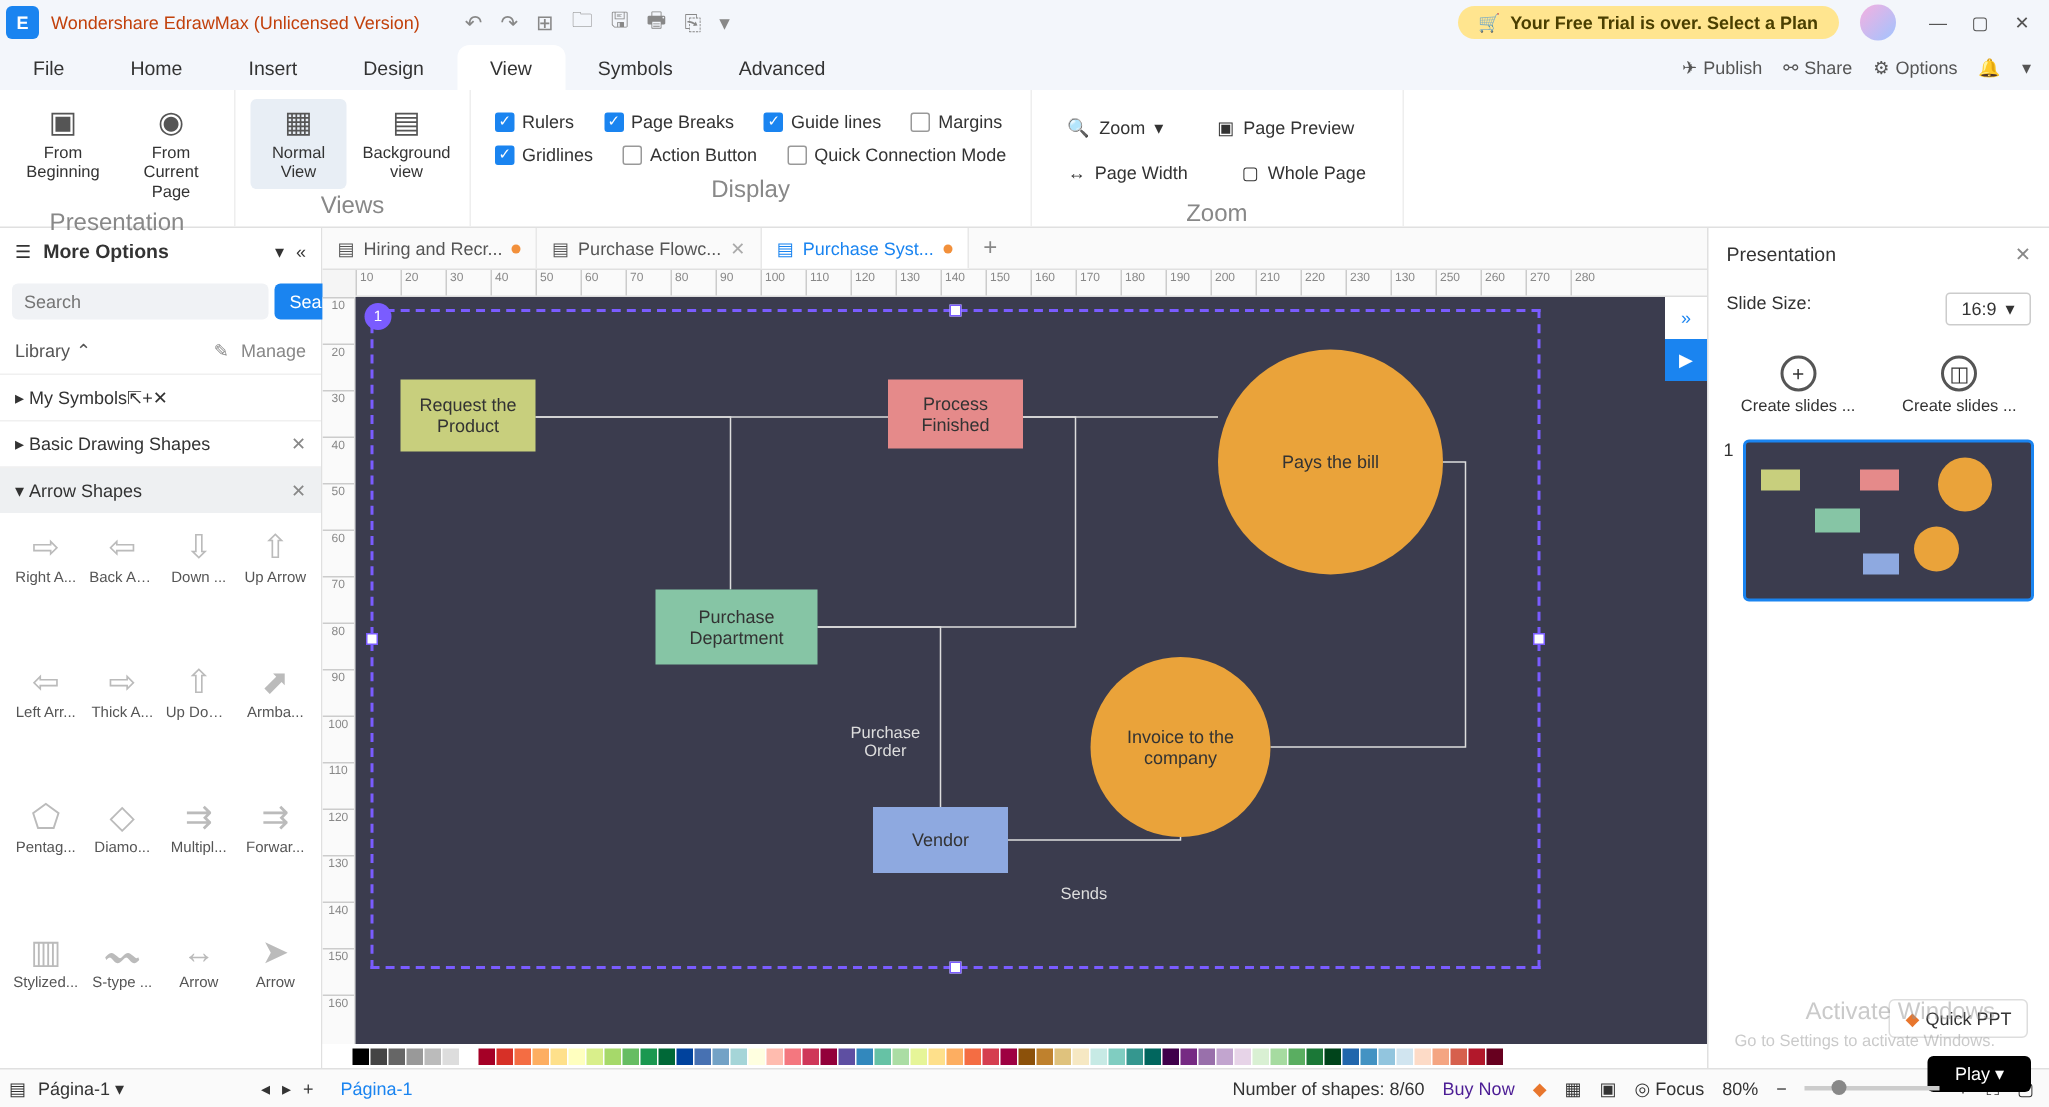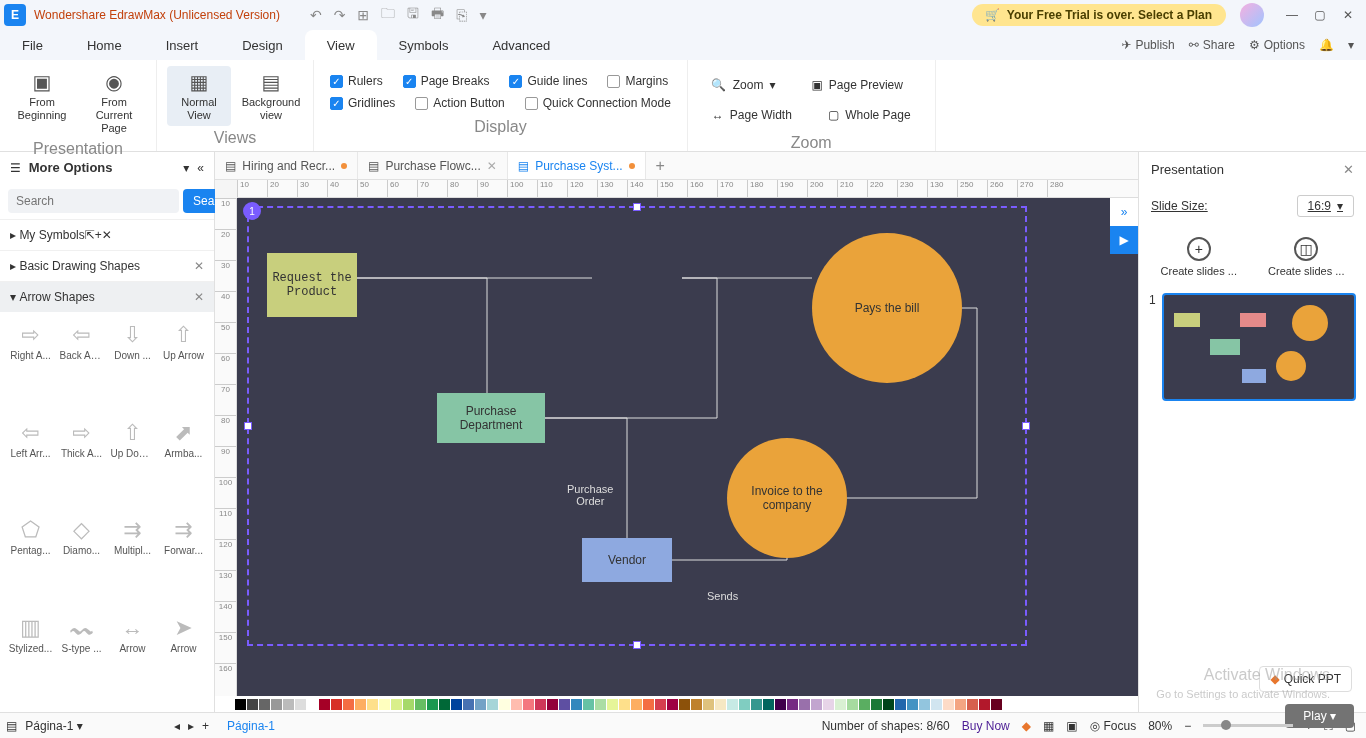--- a/index.html
+++ b/index.html
@@ -71,45 +71,45 @@
 .ruler-h { height: 18px; background: #fafafa; border-bottom: 1px solid #ddd; margin-left: 22px; display: flex; font-size: 8px; color: #888; }
 .ruler-h span { width: 30px; text-align: left; padding-left: 2px; border-left: 1px solid #ccc; }
 .canvas-body { flex: 1; display: flex; overflow: hidden; position: relative; }
 .ruler-v { width: 22px; background: #fafafa; border-right: 1px solid #ddd; display: flex; flex-direction: column; font-size: 8px; color: #888; }
 .ruler-v span { height: 31px; text-align: center; border-top: 1px solid #ccc; }
 .canvas { flex: 1; background: #3b3c4e; position: relative; overflow: auto; }
 .selection-frame { position: absolute; left: 10px; top: 8px; width: 780px; height: 440px; border: 2px dashed #7a5cff; }
 .sel-tag { position: absolute; left: -6px; top: -6px; width: 18px; height: 18px; background: #7a5cff; color: #fff; border-radius: 50%; font-size: 10px; display: flex; align-items: center; justify-content: center; }
 .sel-handle { position: absolute; width: 8px; height: 8px; background: #fff; border: 1px solid #7a5cff; }
 .shape { position: absolute; display: flex; align-items: center; justify-content: center; text-align: center; font-size: 12px; padding: 4px; line-height: 1.2; }
-.s-request { left: 30px; top: 55px; width: 90px; height: 64px; background: #c8cf7d; color: #333; font-family: Liberation Mono, monospace; }
+.s-request { left: 30px; top: 55px; width: 90px; height: 48px; background: #c8cf7d; color: #333; }
 .s-process { left: 355px; top: 55px; width: 90px; height: 46px; background: #e58a8a; color: #333; }
 .s-purchase { left: 200px; top: 195px; width: 108px; height: 50px; background: #86c5a5; color: #333; }
 .s-vendor { left: 345px; top: 340px; width: 90px; height: 44px; background: #8ea9e0; color: #333; }
 .s-pays { left: 575px; top: 35px; width: 150px; height: 150px; background: #eaa33a; border-radius: 50%; color: #333; }
 .s-invoice { left: 490px; top: 240px; width: 120px; height: 120px; background: #eaa33a; border-radius: 50%; color: #333; font-size: 12px; }
 .edge-label { position: absolute; color: #ddd; font-size: 11px; text-align: center; }
 .color-strip { height: 16px; display: flex; padding: 2px 20px; gap: 1px; background: #fff; align-items: center; }
 .color-sw { width: 11px; height: 11px; }
 .canvas-collapse { position: absolute; right: 0; top: 0; width: 28px; height: 28px; background: #fff; display: flex; align-items: center; justify-content: center; color: #1a84f0; cursor: pointer; }
 .pres-icon-box { position: absolute; right: 0; top: 28px; width: 28px; height: 28px; background: #1a84f0; color: #fff; display: flex; align-items: center; justify-content: center; }
 
 
 .panel-right { width: 228px; border-left: 1px solid #e0e0e0; display: flex; flex-direction: column; background: #fff; }
 .panel-head { display: flex; align-items: center; padding: 10px 12px; font-size: 13px; }
 .panel-head .close { margin-left: auto; color: #888; cursor: pointer; }
-.slide-size-row { display: flex; align-items: center; padding: 8px 12px; font-size: 12px; text-decoration: underline; }
+.slide-size-row { display: flex; padding: 8px 12px; font-size: 12px; }
 .slide-size-select { margin-left: auto; border: 1px solid #ccc; padding: 3px 10px; font-size: 12px; border-radius: 3px; cursor: pointer; display: flex; align-items: center; gap: 6px; }
 .create-row { display: flex; justify-content: space-around; padding: 12px 6px 6px; }
 .create-item { display: flex; flex-direction: column; align-items: center; gap: 4px; font-size: 11px; cursor: pointer; }
 .create-item .ci { width: 24px; height: 24px; border: 2px solid #555; border-radius: 50%; display: flex; align-items: center; justify-content: center; font-size: 14px; }
 .slide-list { padding: 10px; }
 .slide-thumb-row { display: flex; gap: 6px; align-items: flex-start; }
 .slide-thumb { flex: 1; height: 108px; border: 2px solid #1a84f0; border-radius: 4px; background: #3b3c4e; position: relative; }
-.play-btn { position: absolute; right: 12px; bottom: 10px; background: #737373; color: #fff; padding: 5px 18px; border-radius: 4px; font-size: 12px; cursor: pointer; }
+.play-btn { position: absolute; right: 12px; bottom: 10px; background: #000000; color: #fff; padding: 5px 18px; border-radius: 4px; font-size: 12px; cursor: pointer; }
 .export-btn { position: absolute; right: 14px; bottom: 46px; background: #fff; border: 1px solid #ddd; padding: 5px 10px; border-radius: 4px; font-size: 12px; cursor: pointer; display: flex; align-items: center; gap: 4px; }
 
 
 .page-tabs { height: 26px; display: flex; align-items: center; border-top: 1px solid #e0e0e0; background: #fafafa; font-size: 12px; }
 .page-tab-area { width: 215px; display: flex; align-items: center; padding: 0 6px; gap: 8px; }
 .page-tab-active { color: #1a84f0; padding: 0 12px; }
 .status-bar { flex: 1; display: flex; align-items: center; gap: 12px; padding: 0 10px; }
 .status-bar .right { margin-left: auto; display: flex; align-items: center; gap: 12px; }
 .zoom-slider { width: 90px; height: 3px; background: #ccc; position: relative; }
 .zoom-thumb { position: absolute; left: 20%; top: -4px; width: 10px; height: 10px; background: #888; border-radius: 50%; }
@@ -274,20 +274,27 @@
   <div class="sidebar-left">
     <div class="sidebar-head">
       <span>☰</span>
       <span class="sidebar-head-title">More Options</span>
       <span>▾</span>
       <span style="margin-left:auto">«</span>
     </div>
     <div class="search-row">
       <input class="search-input" placeholder="Search" style="">
       <div class="search-btn">Search</div>
+    </div>
+    <div class="lib-row">
+      <span>Library</span>
+      <span style="margin-left:4px">⌃</span>
+      <span class="spacer"></span>
+      <span class="sm">✎</span>
+      <span class="sm">Manage</span>
     </div>
     <div class="cat-row">
       <span>▸</span>&nbsp;
       <span>My Symbols</span>
       <span class="spacer"></span>
       <span class="sm">⇱</span>
       <span class="sm">+</span>
       <span class="sm">✕</span>
     </div>
     <div class="cat-row">
@@ -448,20 +455,22 @@
           <path d="M120 80 L250 80 L250 195"></path>
           <path d="M308 220 L480 220 L480 80 L445 80"></path>
           <path d="M355 80 L120 80"></path>
           <path d="M308 220 L390 220 L390 340"></path>
           <path d="M435 362 L550 362 L550 360"></path>
           <path d="M610 300 L740 300 L740 110 L725 110"></path>
           <path d="M445 80 L575 80"></path>
         </svg>
         <div class="shape s-request" style="white-space:pre-line">Request the
 Product</div>
+        <div class="shape s-process" style="white-space:pre-line">Process
+Finished</div>
         <div class="shape s-purchase" style="white-space:pre-line">Purchase
 Department</div>
         <div class="shape s-vendor">Vendor</div>
         <div class="shape s-pays">Pays the bill</div>
         <div class="shape s-invoice" style="white-space:pre-line">Invoice to the
 company</div>
         <div class="edge-label" style="left:330px;top:285px;white-space:pre-line">Purchase
 Order</div>
         <div class="edge-label" style="left:470px;top:392px">Sends</div>
       </div>

